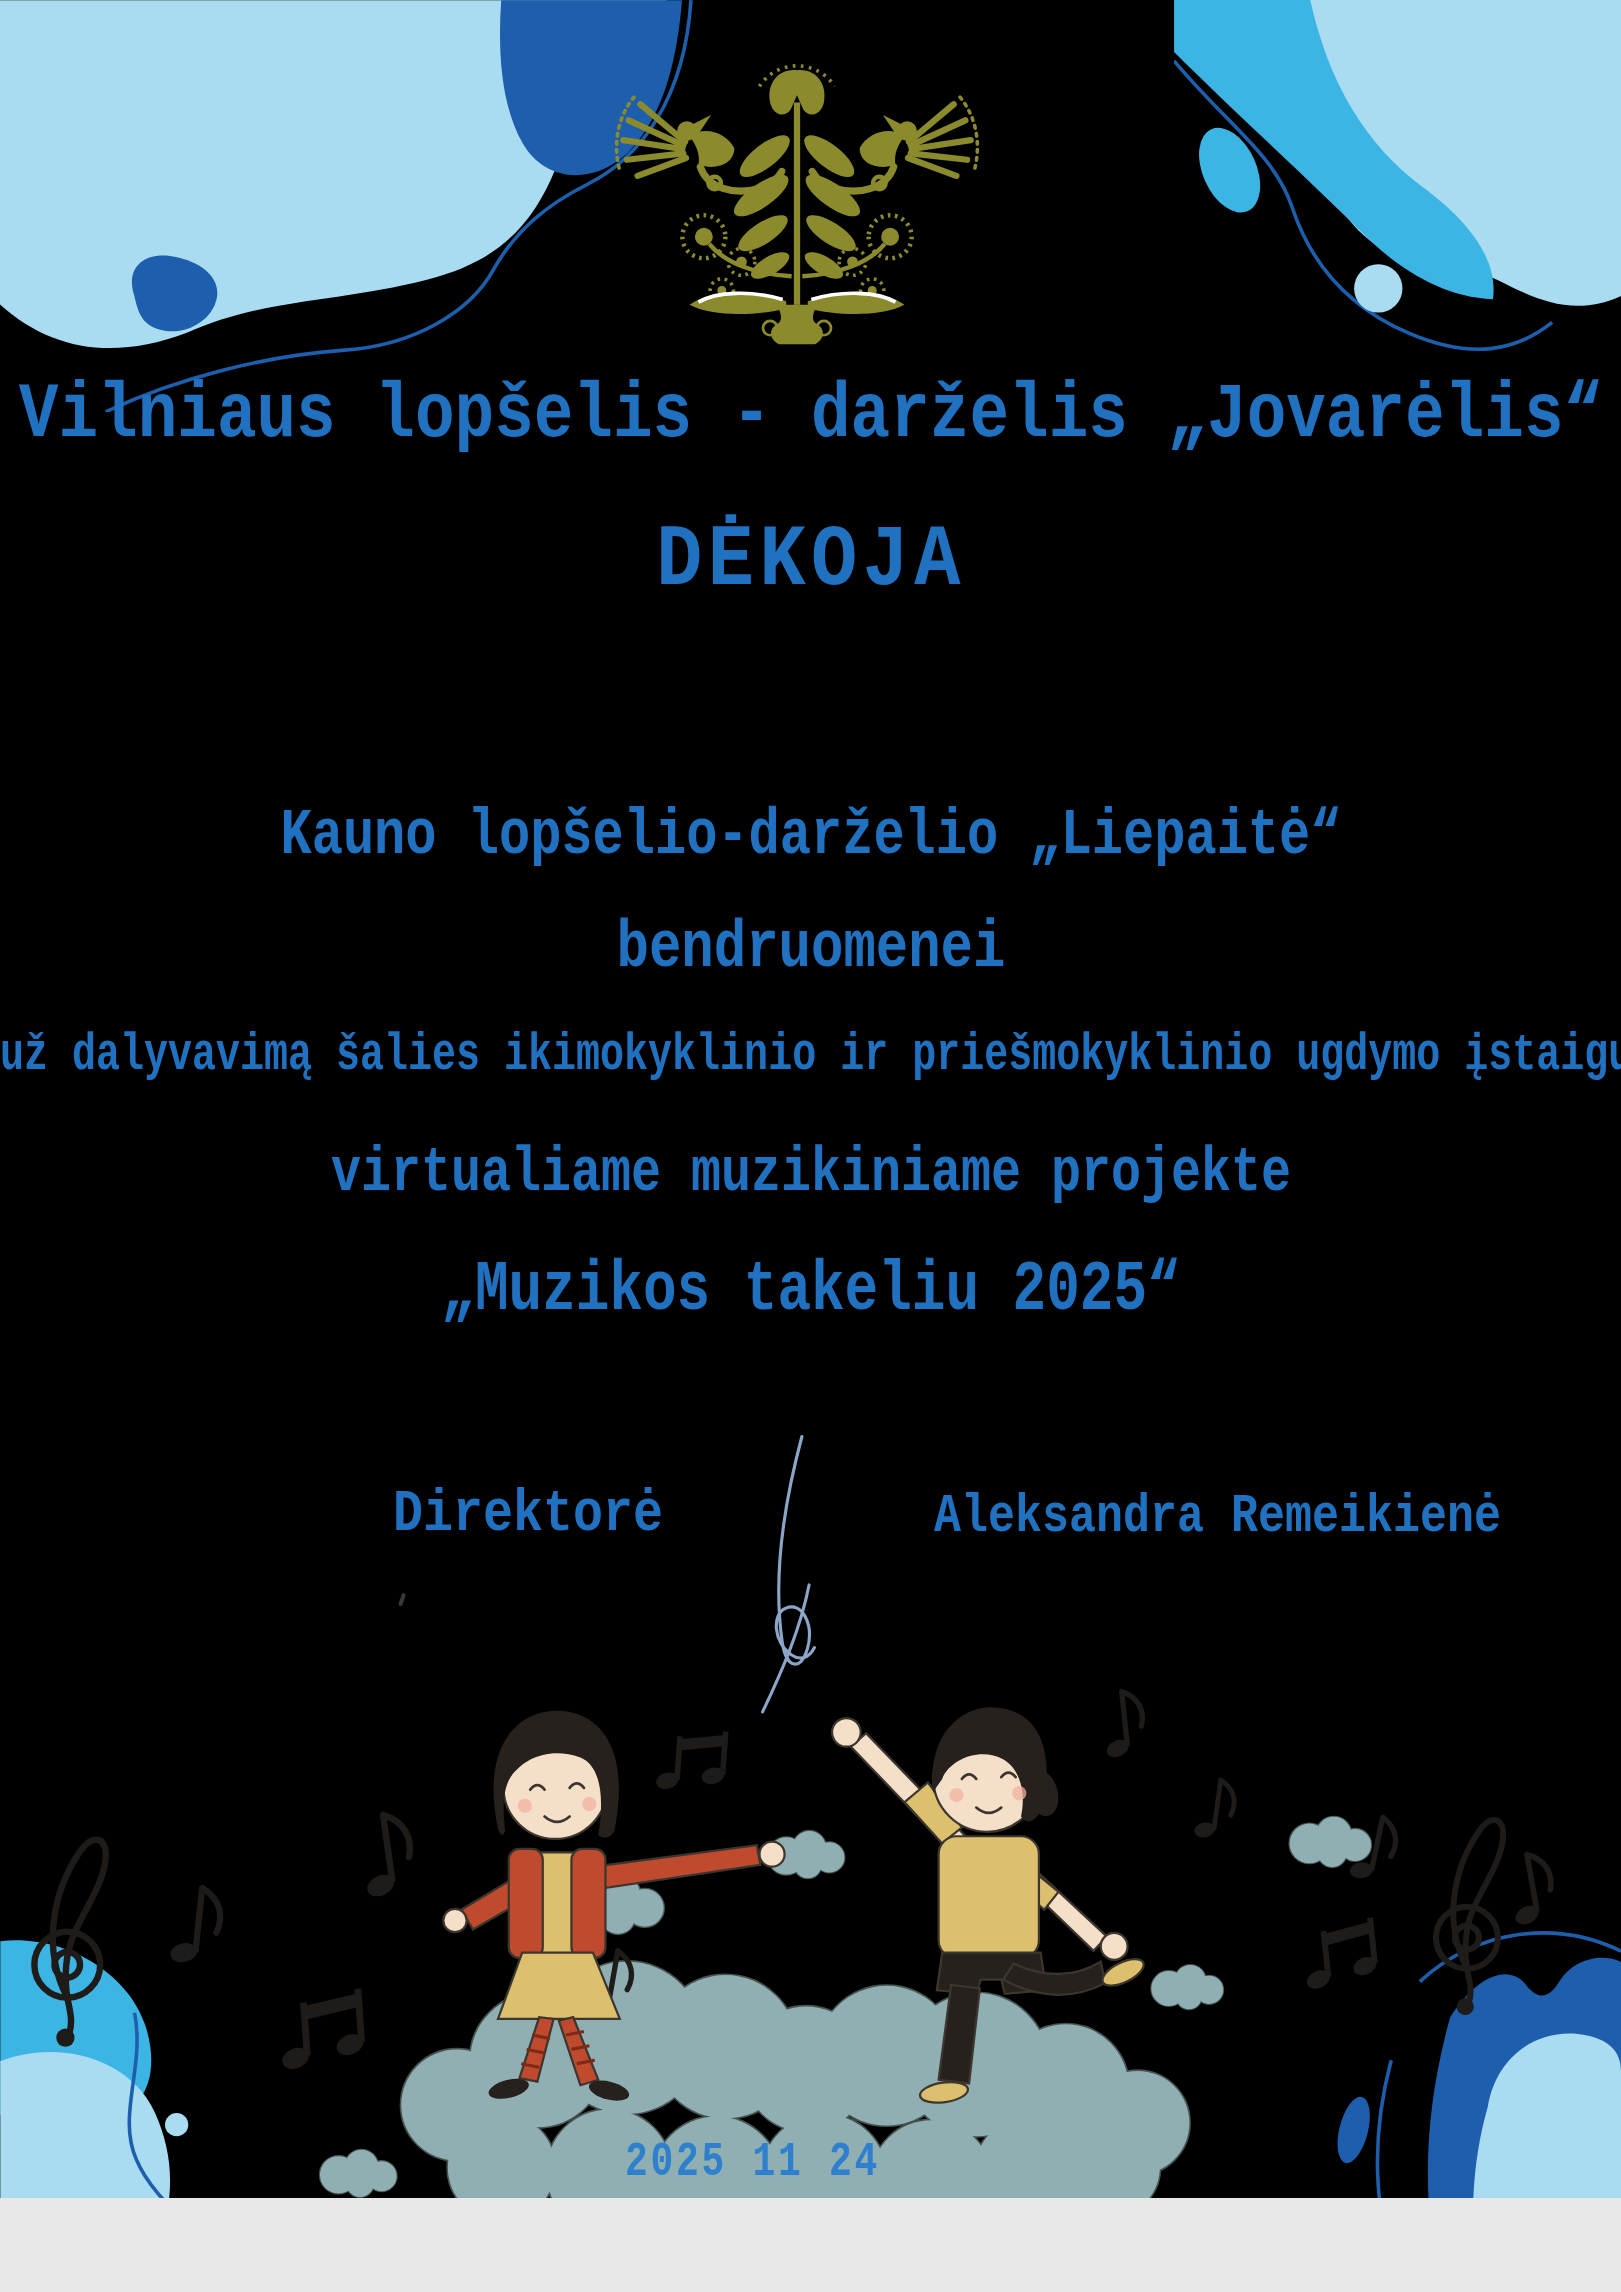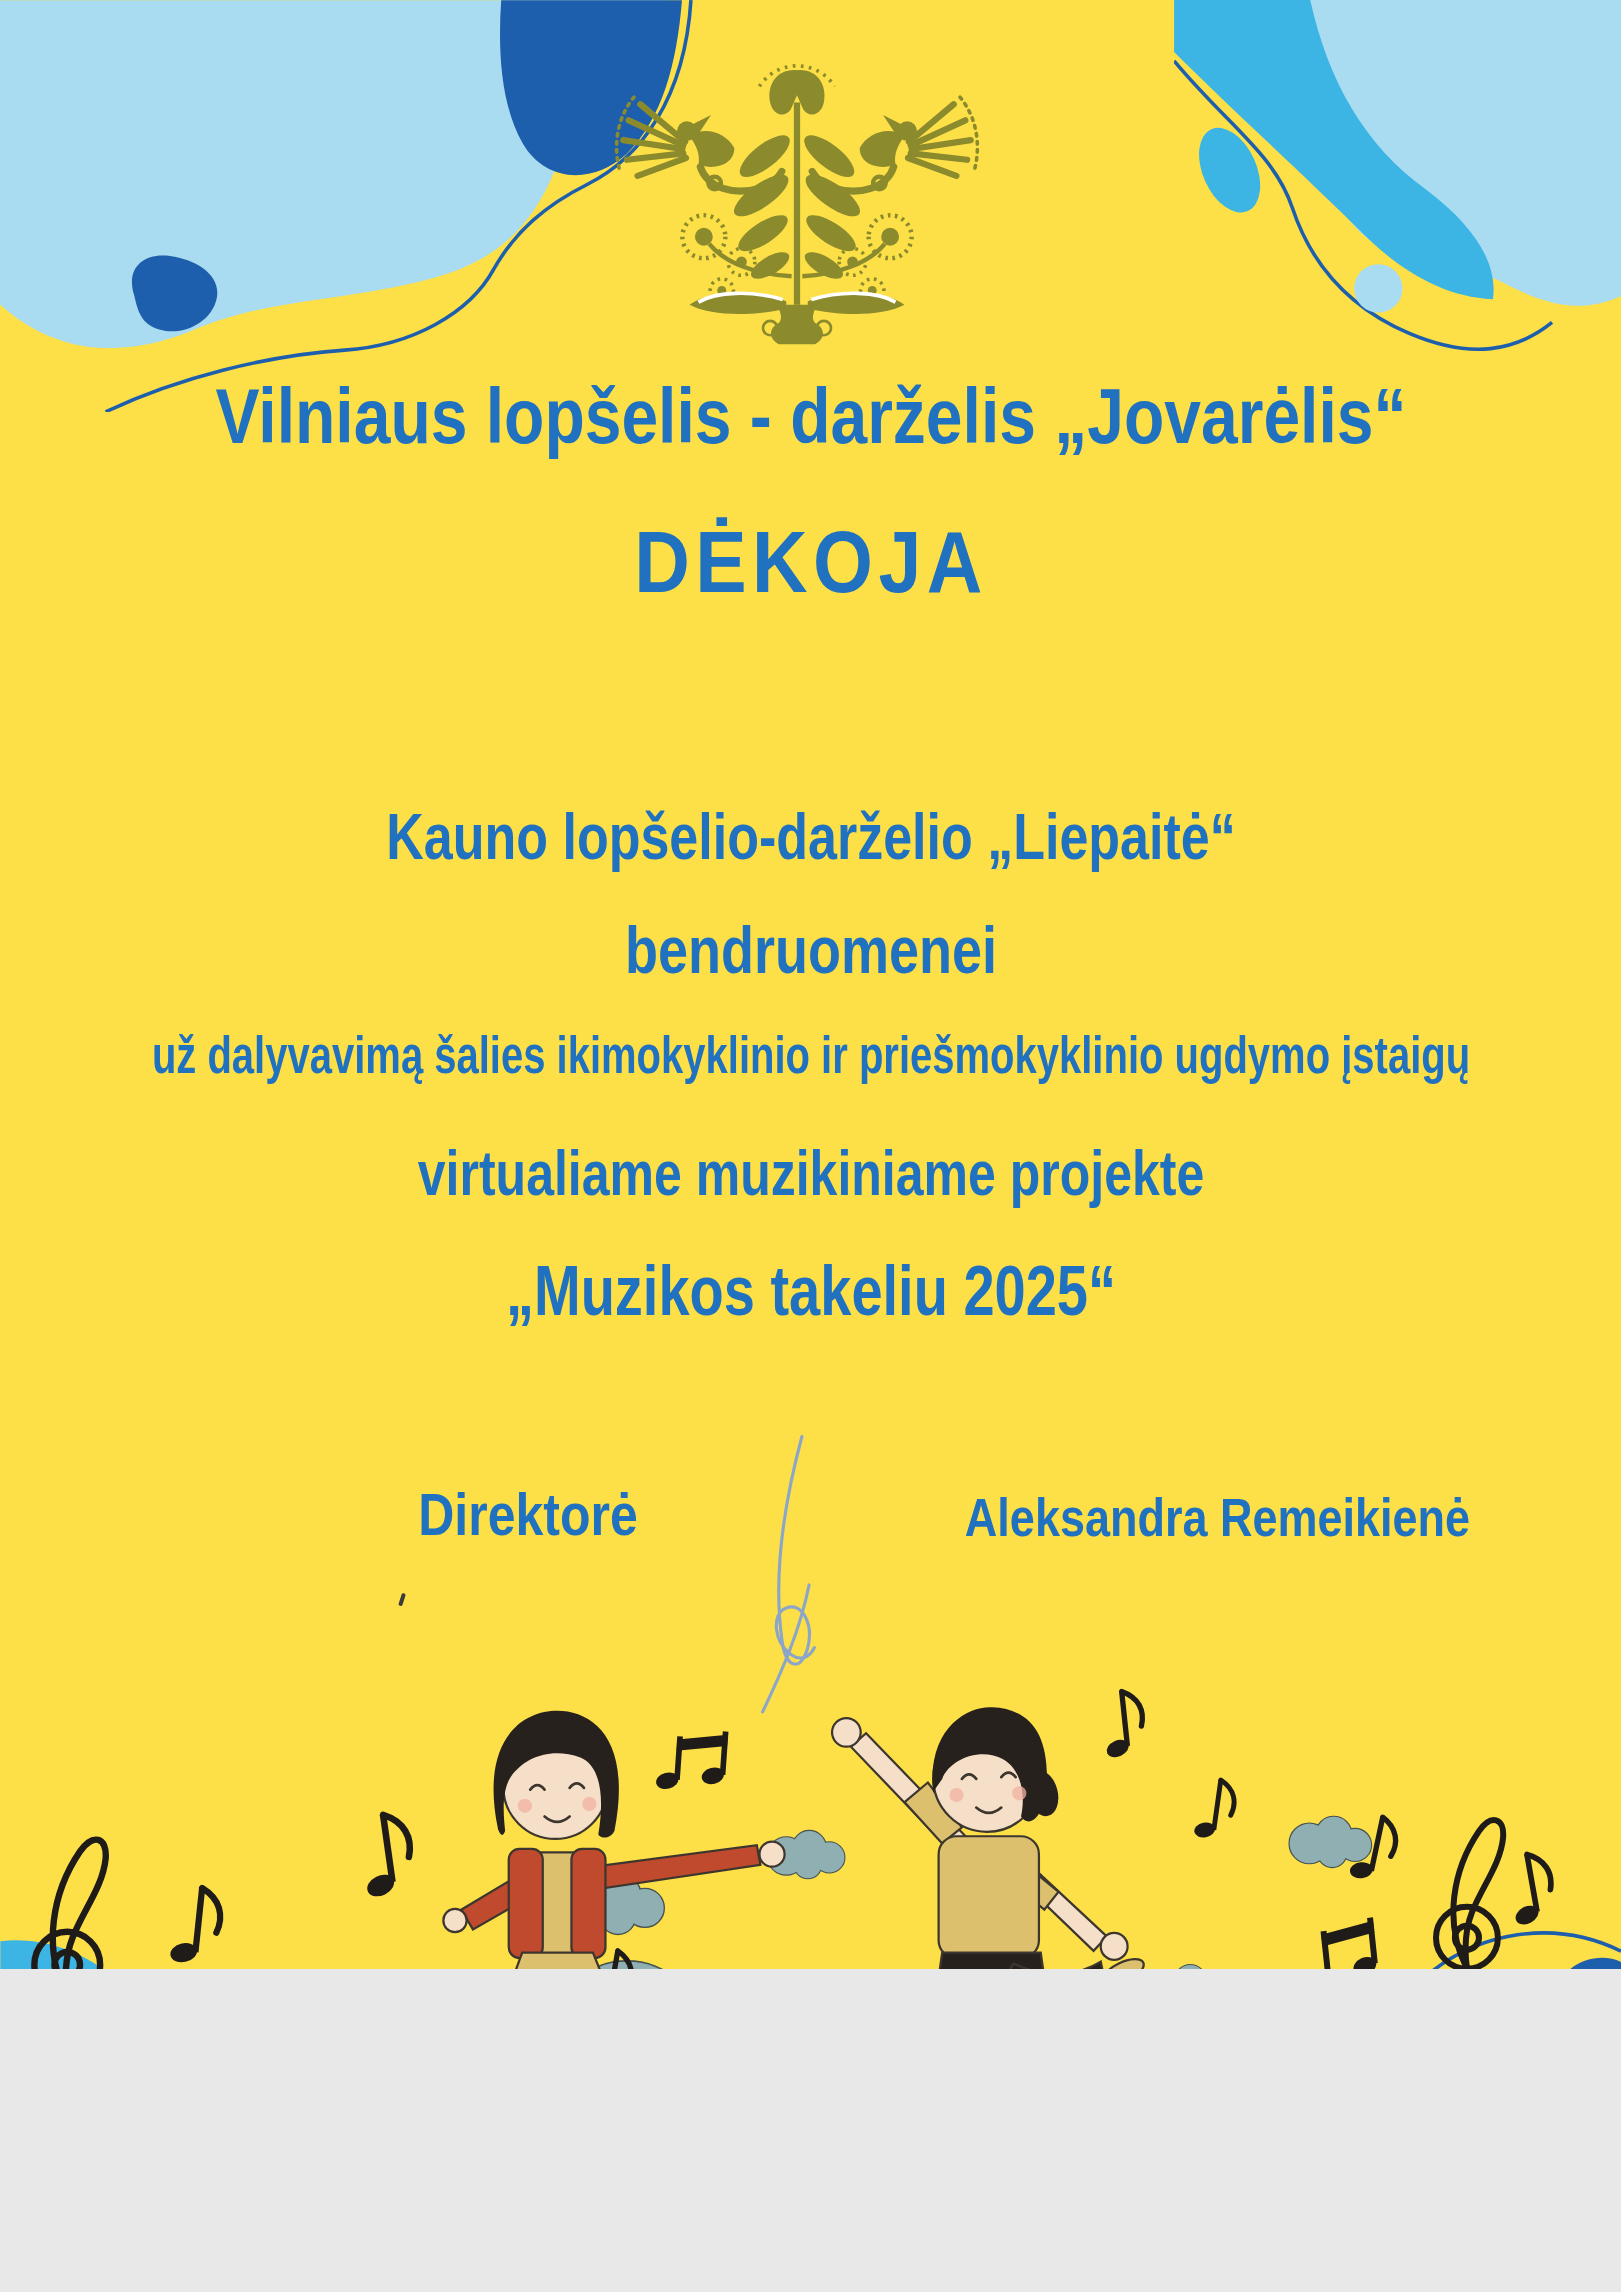--- a/index.html
+++ b/index.html
@@ -2,22 +2,22 @@
 <html style="--text-blue: #2171c1; --light-blue: #a9dbf1; --medium-blue: #3cb5e4; --dark-blue: #1d5fad; --olive: #8b8b2e; --cloud: #90afb3; --cloud-outline: #46524f; --date-blue: #2f80cc; --skin: #f6dfc9; --red: #c04a2e; --yellow: #dcc06e; --ink: #1f1b18; --signature-ink: #8ba6c9;font-size:14.3px"><head>
 <meta charset="utf-8">
 <style>
   :root{
     --text-blue:#2171c1; --light-blue:#a9dbf1; --medium-blue:#3cb5e4; --dark-blue:#1d5fad;
     --olive:#8b8b2e; --cloud:#90afb3; --cloud-outline:#46524f; --date-blue:#2f80cc;
     --skin:#f6dfc9; --red:#c04a2e; --yellow:#dcc06e; --ink:#1f1b18; --signature-ink:#8ba6c9;
   }
   html,body{margin:0;padding:0;background:#e8e8e8;}
   .page{
-    position:relative; width:1622px; height:1969px; background:#fde047; overflow:hidden;
-    font-family:Liberation Sans, sans-serif; font-weight:bold;
+    position:relative; width:1622px; height:2198px; background:#000000; overflow:hidden;
+    font-family:Liberation Mono, monospace; font-weight:bold;
   }
   .abs{position:absolute;}
   .ctext{left:0; right:0; text-align:center; color:var(--text-blue); transform-origin:top center; white-space:nowrap;}
   .t-issuer{top:371px; font-size:66px; transform:scaleY(1.18); letter-spacing:0px;}
   .t-heading{top:512px; font-size:77px; transform:scaleY(1.12); letter-spacing:5.4px;}
   .t-line1{top:799px; font-size:52px; transform:scaleY(1.25);}
   .t-line2{top:910px; font-size:54px; transform:scaleY(1.25);}
   .t-line3{top:1026px; font-size:40px; transform:scaleY(1.3);}
   .t-line4{top:1137px; font-size:50px; transform:scaleY(1.27);}
   .t-line5{top:1250px; font-size:56px; transform:scaleY(1.25);}

